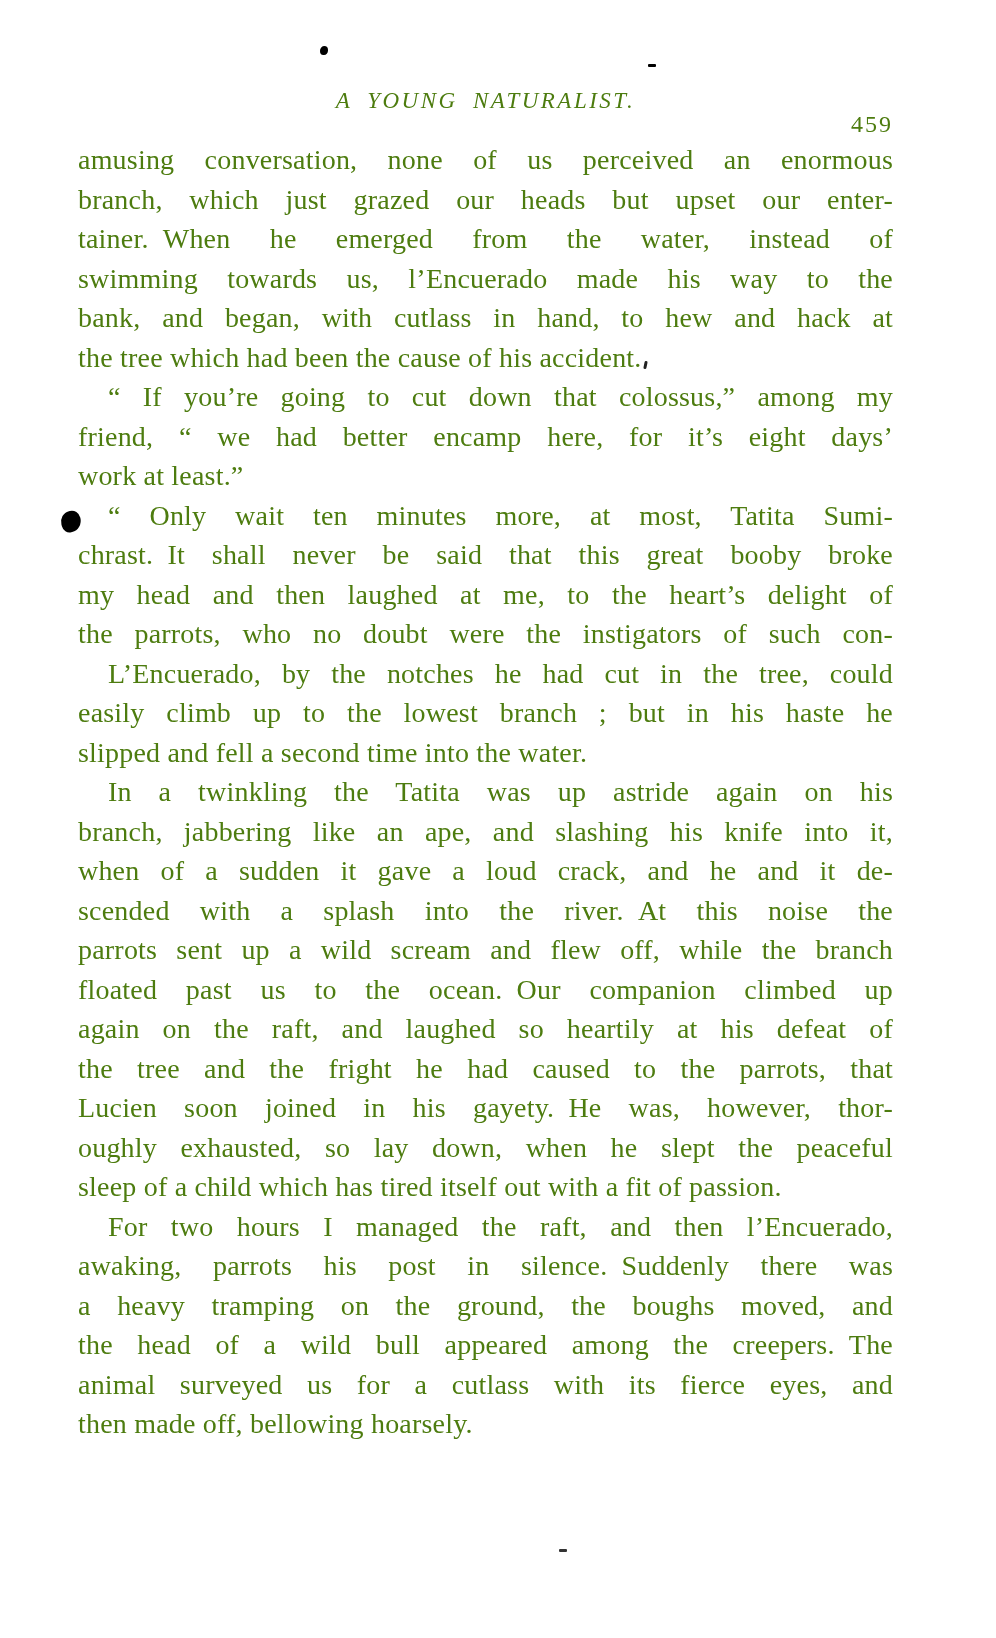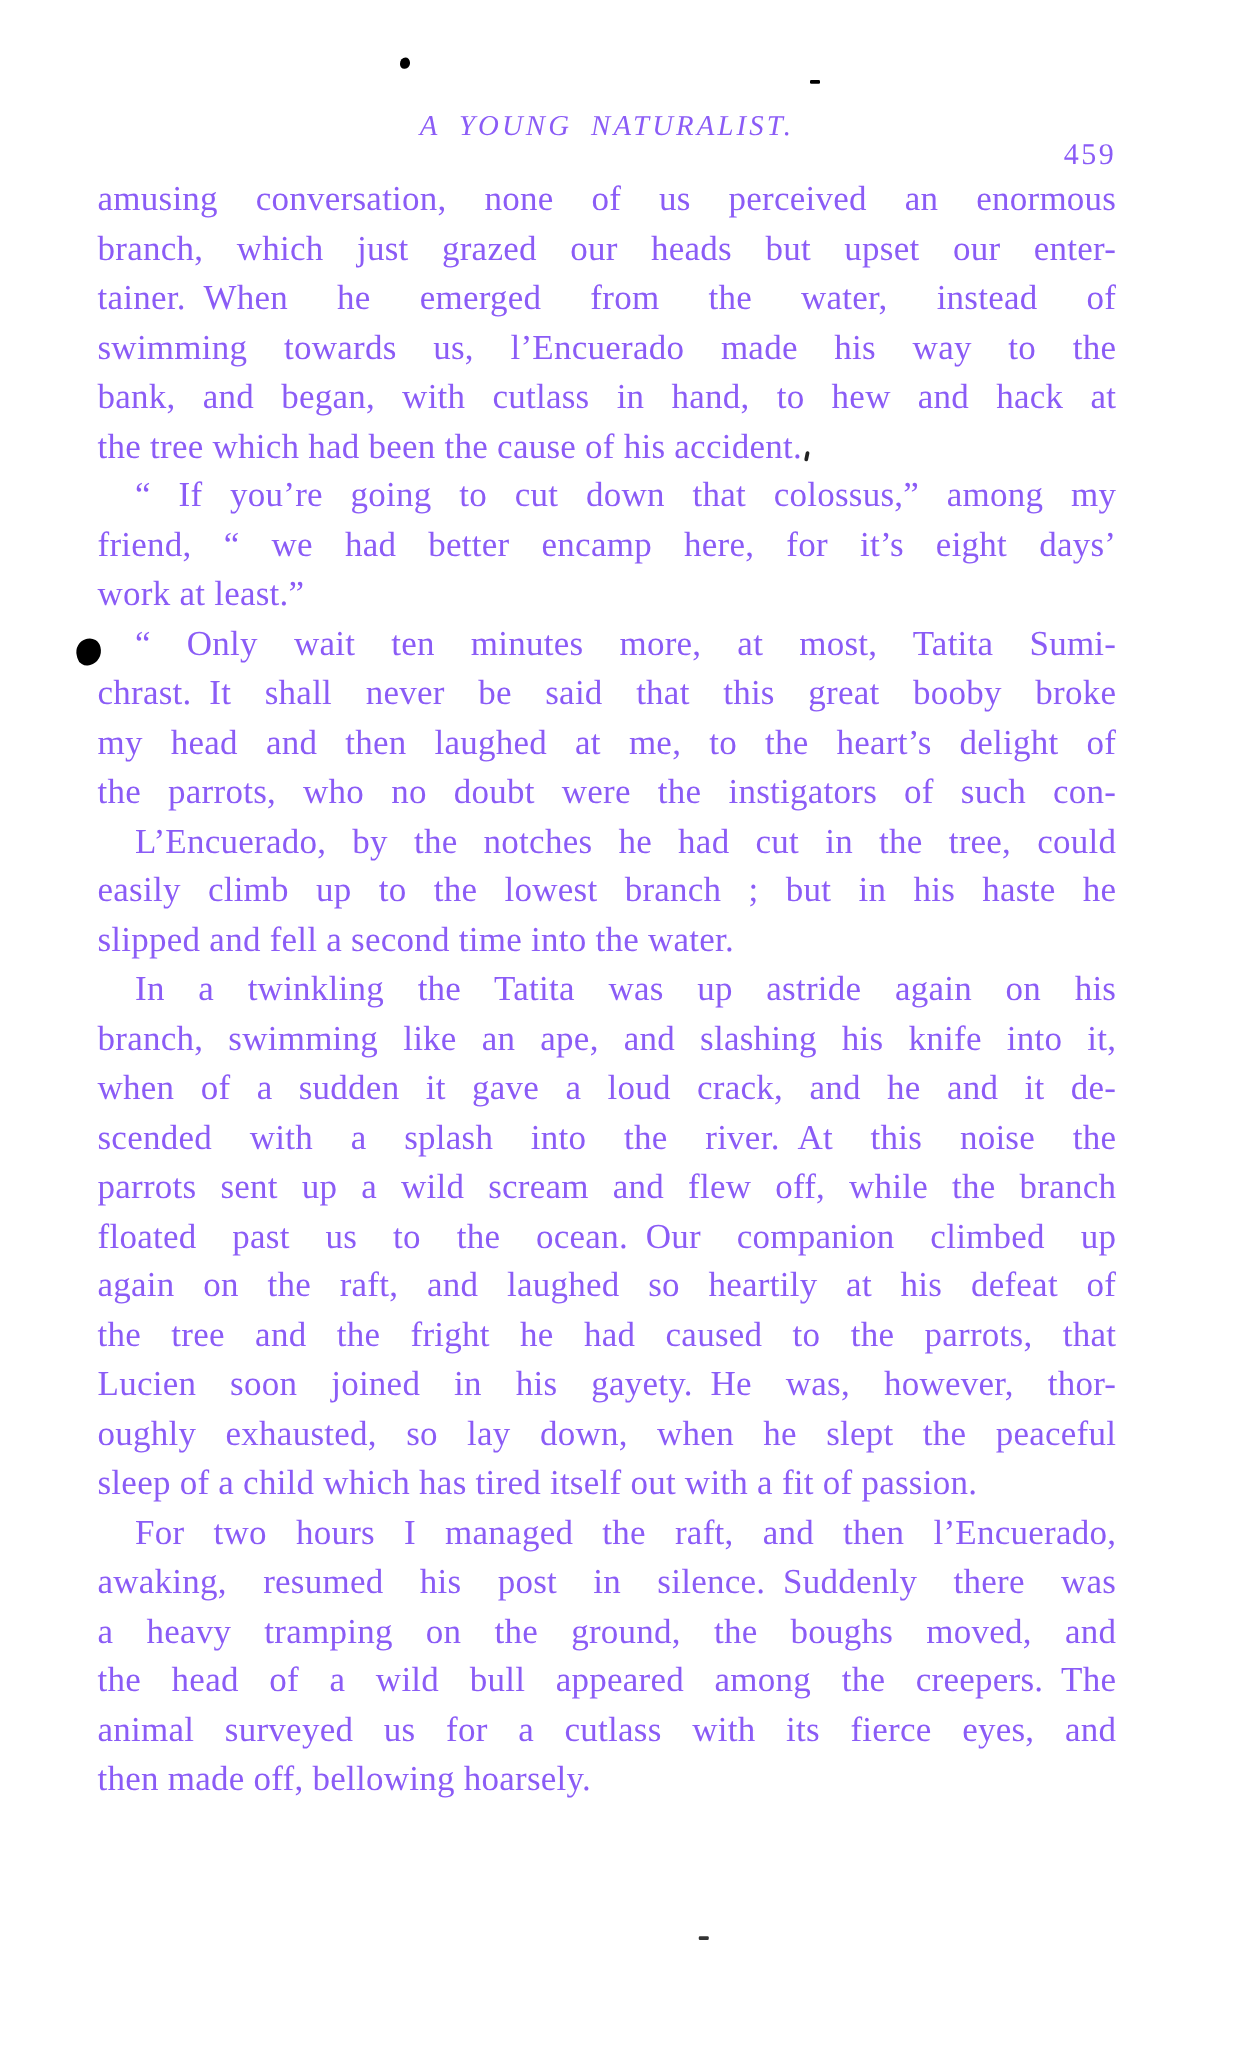--- a/index.html
+++ b/index.html
@@ -3,21 +3,21 @@
 <meta charset="utf-8">
 <style>
   html, body { margin: 0; padding: 0; background: #ffffff; }
   .page {
     position: relative;
     width: 996px;
     height: 1604px;
     background: #ffffff;
     overflow: hidden;
     font-family: "Liberation Serif", "DejaVu Serif", serif;
-    color: #8b5cf6;
+    color: #4d7c0f;
   }
   .running-head {
     position: absolute;
     top: 88px;
     left: 78px;
     width: 815px;
     height: 32px;
   }
   .head-title {
     position: absolute;
@@ -92,34 +92,34 @@
         <div class="line">my head and then laughed at me, to the heart’s delight of</div>
         <div class="line">the parrots, who no doubt were the instigators of such con-</div>
       </div>
       <div class="paragraph indent">
         <div class="line first">L’Encuerado, by the notches he had cut in the tree, could</div>
         <div class="line">easily climb up to the lowest branch ; but in his haste he</div>
         <div class="line last">slipped and fell a second time into the water.</div>
       </div>
       <div class="paragraph indent">
         <div class="line first">In a twinkling the Tatita was up astride again on his</div>
-        <div class="line">branch, swimming like an ape, and slashing his knife into it,</div>
+        <div class="line">branch, jabbering like an ape, and slashing his knife into it,</div>
         <div class="line">when of a sudden it gave a loud crack, and he and it de-</div>
         <div class="line">scended with a splash into the river. At this noise the</div>
         <div class="line">parrots sent up a wild scream and flew off, while the branch</div>
         <div class="line">floated past us to the ocean. Our companion climbed up</div>
         <div class="line">again on the raft, and laughed so heartily at his defeat of</div>
         <div class="line">the tree and the fright he had caused to the parrots, that</div>
         <div class="line">Lucien soon joined in his gayety. He was, however, thor-</div>
         <div class="line">oughly exhausted, so lay down, when he slept the peaceful</div>
         <div class="line last">sleep of a child which has tired itself out with a fit of passion.</div>
       </div>
       <div class="paragraph indent">
         <div class="line first">For two hours I managed the raft, and then l’Encuerado,</div>
-        <div class="line">awaking, resumed his post in silence. Suddenly there was</div>
+        <div class="line">awaking, parrots his post in silence. Suddenly there was</div>
         <div class="line">a heavy tramping on the ground, the boughs moved, and</div>
         <div class="line">the head of a wild bull appeared among the creepers. The</div>
         <div class="line">animal surveyed us for a cutlass with its fierce eyes, and</div>
         <div class="line last">then made off, bellowing hoarsely.</div>
       </div>
     </div>
 
   <div class="ink ink-dot-top-left"></div>
   <div class="ink ink-dash-top-right"></div>
   <div class="ink ink-blot-margin"></div>

